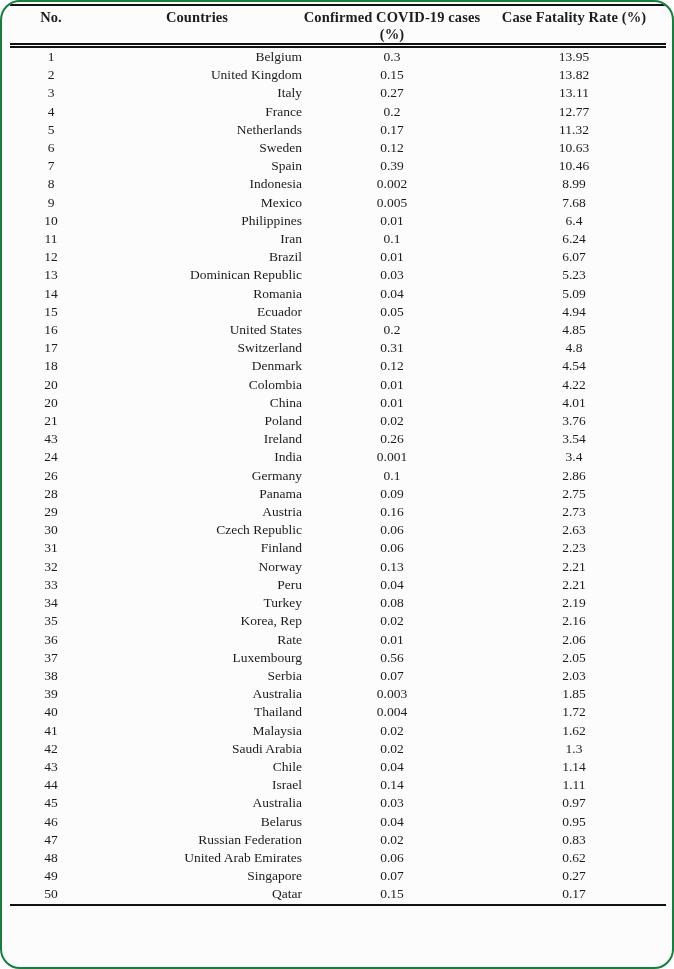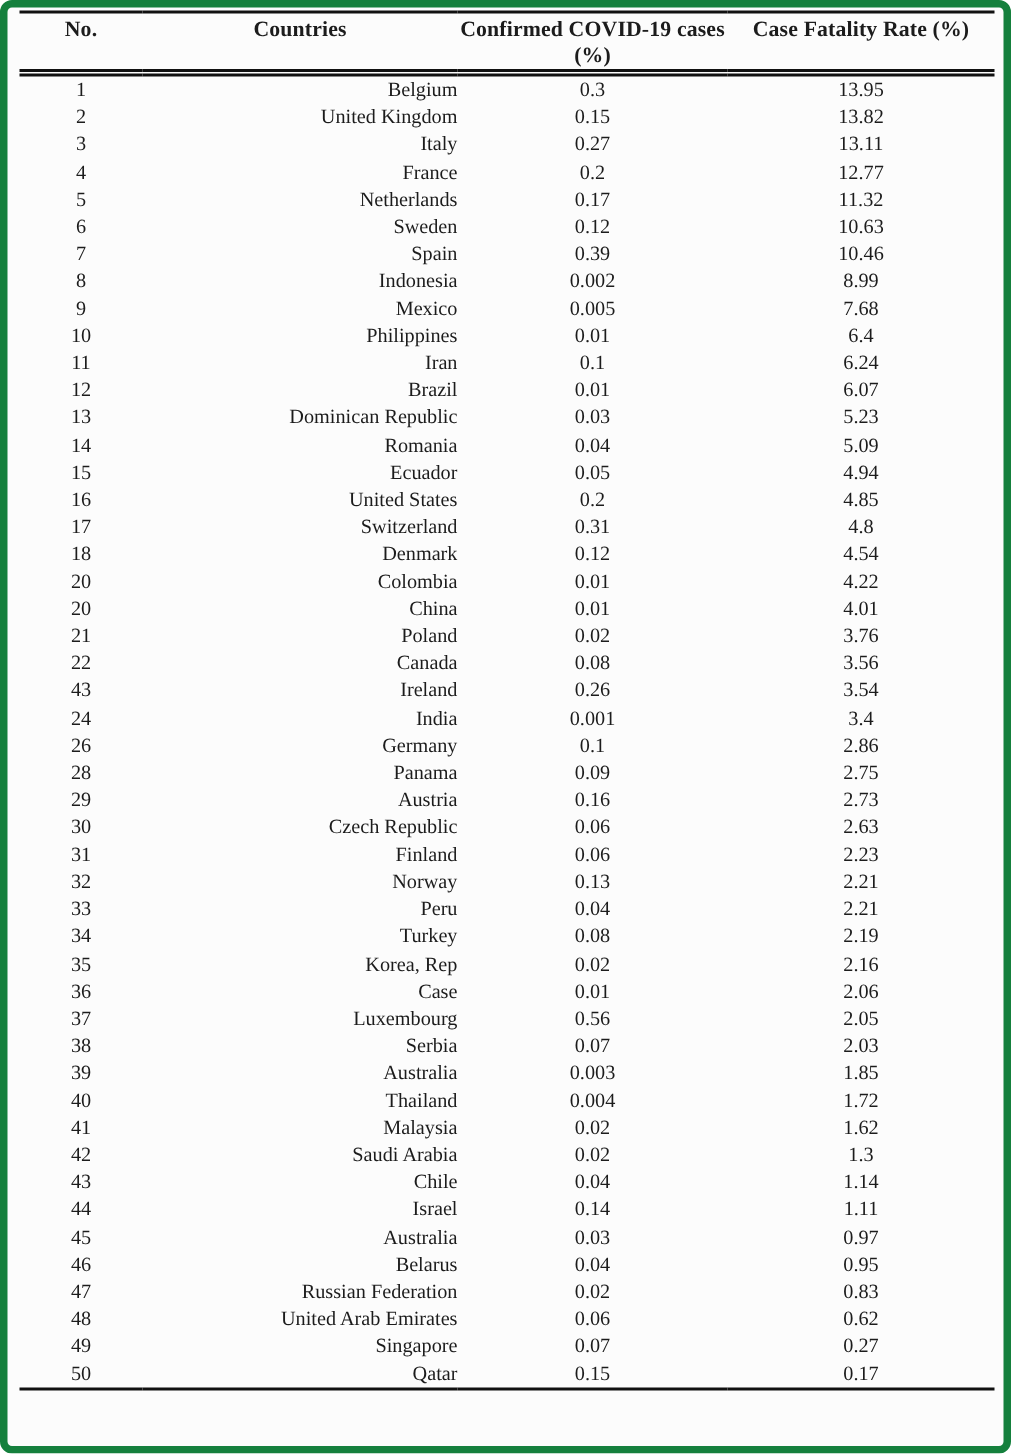--- a/index.html
+++ b/index.html
@@ -7,22 +7,22 @@
   body {
     width: 674px;
     height: 969px;
     font-family: "Liberation Serif", "DejaVu Serif", serif;
     color: #1c1c1c;
   }
   .card {
     width: 674px;
     height: 969px;
     background: #fcfcfc;
-    border: 5px solid #15803d;
-    border-radius: 8px;
+    border: 2px solid #15803d;
+    border-radius: 20px;
     overflow: hidden;
     padding: 2px 6px 0 8px;
   }
   table.data-table {
     width: 100%;
     border-collapse: collapse;
     border-top: 2.5px solid #111;
     border-bottom: 2.5px solid #111;
     table-layout: fixed;
   }
@@ -217,26 +217,20 @@
     <td class="cell-cfr">4.01</td>
   </tr>
 
   <tr>
     <td class="cell-no">21</td>
     <td class="cell-country">Poland</td>
     <td class="cell-cases">0.02</td>
     <td class="cell-cfr">3.76</td>
   </tr>
 
-  <tr>
-    <td class="cell-no">22</td>
-    <td class="cell-country">Canada</td>
-    <td class="cell-cases">0.08</td>
-    <td class="cell-cfr">3.56</td>
-  </tr>
 
   <tr>
     <td class="cell-no">43</td>
     <td class="cell-country">Ireland</td>
     <td class="cell-cases">0.26</td>
     <td class="cell-cfr">3.54</td>
   </tr>
 
   <tr>
     <td class="cell-no">24</td>
@@ -305,21 +299,21 @@
 
   <tr>
     <td class="cell-no">35</td>
     <td class="cell-country">Korea, Rep</td>
     <td class="cell-cases">0.02</td>
     <td class="cell-cfr">2.16</td>
   </tr>
 
   <tr>
     <td class="cell-no">36</td>
-    <td class="cell-country">Case</td>
+    <td class="cell-country">Rate</td>
     <td class="cell-cases">0.01</td>
     <td class="cell-cfr">2.06</td>
   </tr>
 
   <tr>
     <td class="cell-no">37</td>
     <td class="cell-country">Luxembourg</td>
     <td class="cell-cases">0.56</td>
     <td class="cell-cfr">2.05</td>
   </tr>

